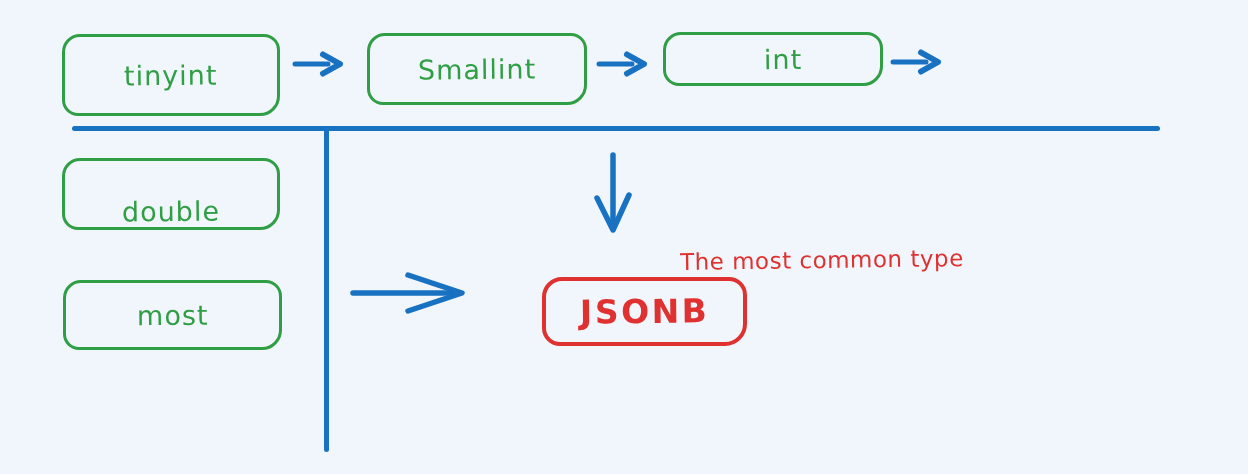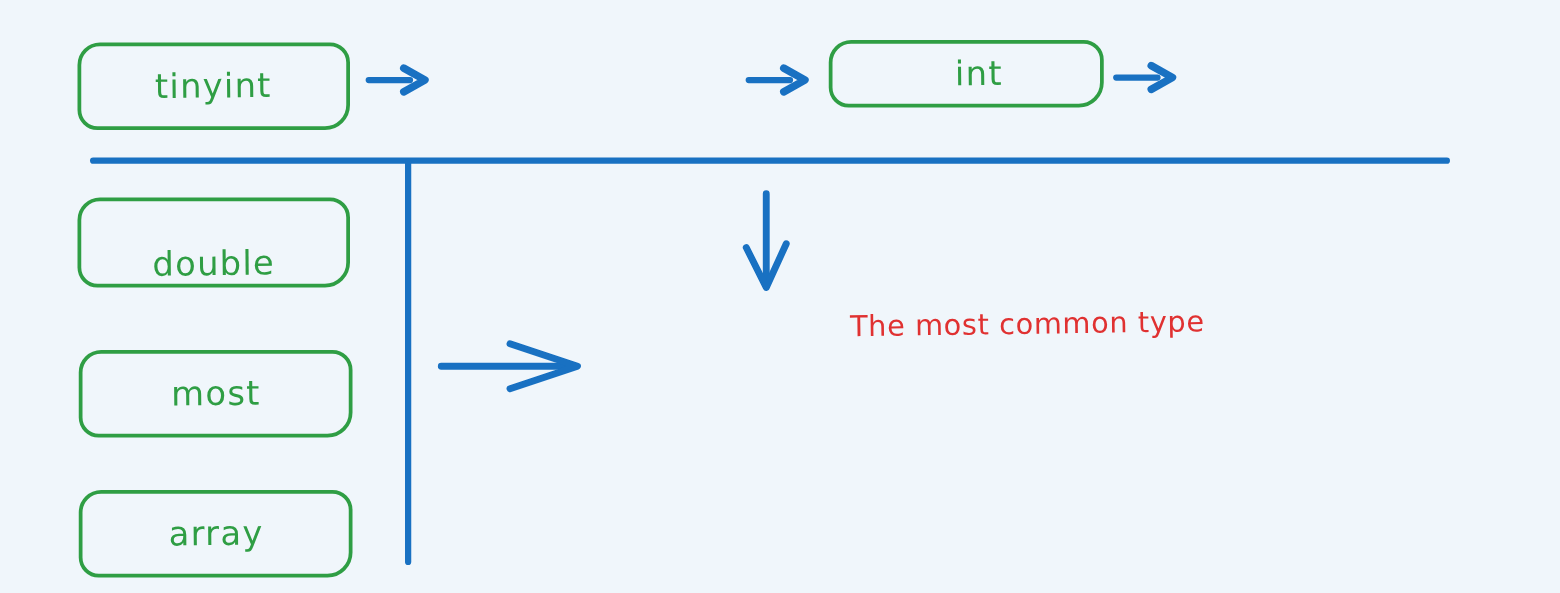--- a/index.html
+++ b/index.html
@@ -58,29 +58,32 @@
     letter-spacing: 0.5px;
     transform: rotate(-0.8deg);
     white-space: nowrap;
   }
 </style>
 </head>
 <body>
 
 <div class="canvas">
 
-  <div class="node node-green" style="left:62px; top:34px; width:218px; height:70px;">
+  <div class="node node-green" style="left:62px; top:34px; width:218px; height:82px;">
     <span class="node-label">tinyint</span>
   </div>
 
   <svg class="arrow" style="left:292px; top:50px;" width="54" height="28" viewBox="0 0 54 28">
     <path d="M3 14 L36 14" stroke="currentColor" stroke-width="5" stroke-linecap="round" fill="none"></path>
     <path d="M31 4.5 L48 14 L31 23.5" stroke="currentColor" stroke-width="6" stroke-linecap="round" stroke-linejoin="round" fill="none"></path>
   </svg>
 
+  <div class="node node-green" style="left:367px; top:33px; width:220px; height:72px;">
+    <span class="node-label">Smallint</span>
+  </div>
 
   <svg class="arrow" style="left:596px; top:50px;" width="54" height="28" viewBox="0 0 54 28">
     <path d="M3 14 L36 14" stroke="currentColor" stroke-width="5" stroke-linecap="round" fill="none"></path>
     <path d="M31 4.5 L48 14 L31 23.5" stroke="currentColor" stroke-width="6" stroke-linecap="round" stroke-linejoin="round" fill="none"></path>
   </svg>
 
   <div class="node node-green" style="left:663px; top:32px; width:220px; height:54px;padding-left:20px;">
     <span class="node-label">int</span>
   </div>
 
@@ -94,30 +97,30 @@
   <div class="divider" style="left:324px; top:127px; width:5px; height:325px;"></div>
 
   <div class="node node-green" style="left:62px; top:158px; width:218px; height:72px;align-items:flex-end;">
     <span class="node-label">double</span>
   </div>
 
   <div class="node node-green" style="left:63px; top:280px; width:219px; height:70px;">
     <span class="node-label">most</span>
   </div>
 
-  <div class="node node-green" style="left:63px; top:392px; width:219px; height:70px;">
-    <span class="node-label">array</span>
-  </div>
 
   <svg class="arrow" style="left:591px; top:152px;" width="44" height="84" viewBox="0 0 44 84">
     <path d="M22 3 L22 72" stroke="currentColor" stroke-width="5.5" stroke-linecap="round" fill="none"></path>
     <path d="M6 46 L22 78 L38 43" stroke="currentColor" stroke-width="5.5" stroke-linecap="round" stroke-linejoin="round" fill="none"></path>
   </svg>
 
   <svg class="arrow" style="left:350px; top:270px;" width="120" height="46" viewBox="0 0 120 46">
     <path d="M3 23 L104 23" stroke="currentColor" stroke-width="5.5" stroke-linecap="round" fill="none"></path>
     <path d="M58 5 L112 23 L58 41" stroke="currentColor" stroke-width="5.5" stroke-linecap="round" stroke-linejoin="round" fill="none"></path>
   </svg>
 
+  <div class="node node-red" style="left:542px; top:277px; width:205px; height:69px;">
+    <span class="node-label">JSONB</span>
+  </div>
 
   <div class="annotation" style="left:680px; top:247px;">The most common type</div>
 
 </div>
 
 </body></html>

